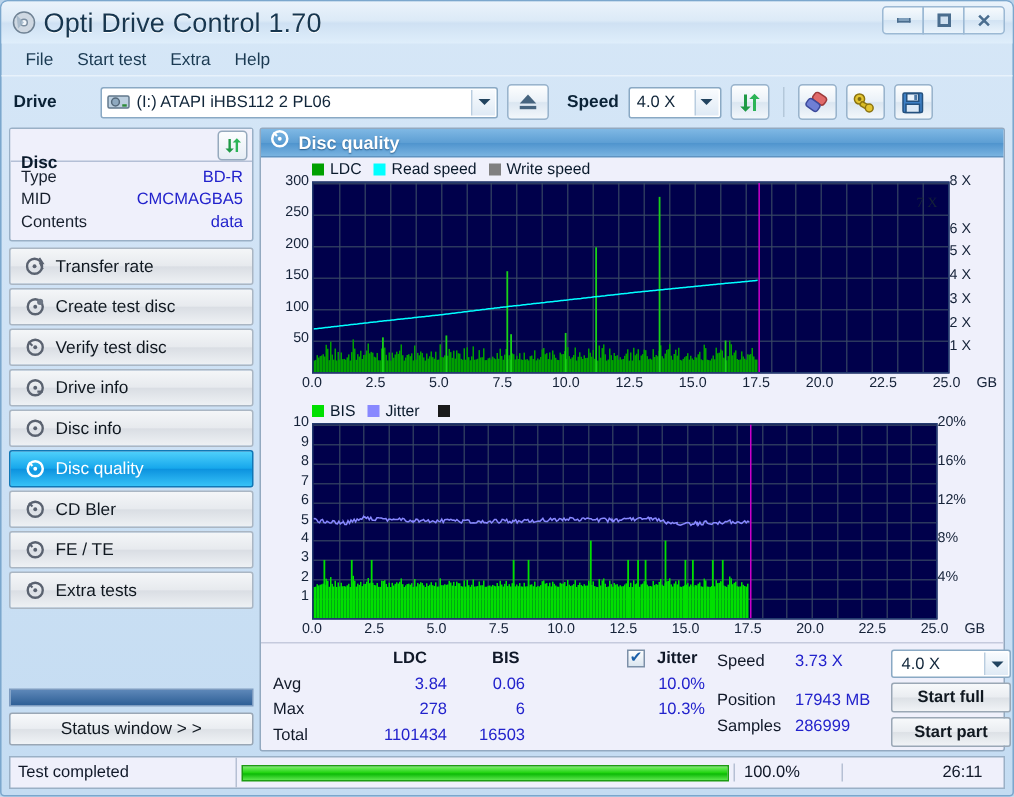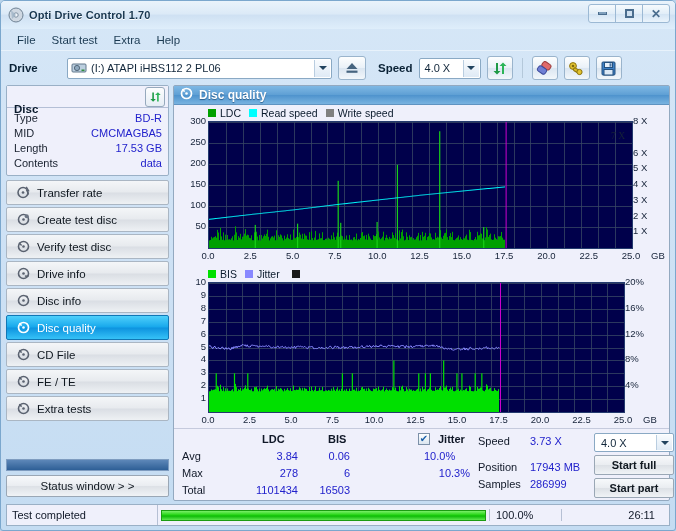--- a/index.html
+++ b/index.html
@@ -24,21 +24,21 @@
     padding: 0 4px 0 7px;
     background: linear-gradient(to bottom,#eaf3fb 0%, #dceaf7 45%, #cfe1f3 52%, #dfeefb 100%);
     border-radius: 4px 4px 0 0;
     position: relative;
   }
   .titlebar .app-icon {
     width:16px;height:16px;margin-right:5px;flex:0 0 16px;
     position:relative;
   }
   .titlebar .title-text {
-    font-size: 11px; color: #17364f; font-weight: 700;
+    font-size: 18px; color: #17364f; font-weight: 400;
     text-shadow: 0 1px 0 #ffffff;
     letter-spacing: .1px;
   }
   .win-btns { position:absolute; right:5px; top:3px; display:flex; gap:0; }
   .win-btn {
     width:28px;height:19px;
     border:1px solid #9cb9d4;
     background: linear-gradient(to bottom,#f6fafd 0%, #e2eef8 50%, #d2e3f3 51%, #eaf4fc 100%);
     display:flex;align-items:center;justify-content:center;
     color:#3a5f80; font-size:11px;
@@ -333,24 +333,20 @@
         <div class="disc-rows">
           <div class="drow">
             <span class="k">Type</span>
             <span class="v">BD-R</span>
           </div>
           <div class="drow">
             <span class="k">MID</span>
             <span class="v">CMCMAGBA5</span>
           </div>
           <div class="drow">
-            <span class="k">Length</span>
-            <span class="v">17.53 GB</span>
-          </div>
-          <div class="drow">
             <span class="k">Contents</span>
             <span class="v">data</span>
           </div>
         </div>
       </div>
 
       <div class="navlist">
         <div class="navbtn">
           <span class="nicon">
             <svg width="13" height="13" viewBox="0 0 14 14">
@@ -412,21 +408,21 @@
           <span>Disc quality</span>
         </div>
         <div class="navbtn">
           <span class="nicon">
             <svg width="13" height="13" viewBox="0 0 14 14">
                 <circle cx="7" cy="7" r="5.4" fill="none" stroke="#5a6270" stroke-width="1.7"></circle>
                 <circle cx="7" cy="7" r="1.4" fill="#5a6270"></circle>
                 <path d="M2.5 2.5 L5 5" stroke="#5a6270" stroke-width="1.6"></path>
               </svg>
           </span>
-          <span>CD File</span>
+          <span>CD Bler</span>
         </div>
         <div class="navbtn">
           <span class="nicon">
             <svg width="13" height="13" viewBox="0 0 14 14">
                 <circle cx="7" cy="7" r="5.4" fill="none" stroke="#5a6270" stroke-width="1.7"></circle>
                 <circle cx="7" cy="7" r="1.4" fill="#5a6270"></circle>
                 <path d="M2.5 2.5 L5 5" stroke="#5a6270" stroke-width="1.6"></path>
               </svg>
           </span>
           <span>FE / TE</span>
@@ -1232,21 +1228,21 @@
             <span class="st h" style="left:82px;  top:0px">LDC</span>
             <span class="st h" style="left:148px; top:0px">BIS</span>
             <span class="chk" style="left:238px; top:0px">
                 <span class="chk-mark">✔</span>
               </span>
             <span class="st h" style="left:258px; top:0px">Jitter</span>
 
             <span class="st k" style="left:2px;   top:17px">Avg</span>
             <span class="st v" style="left:62px;  top:17px; width:56px; text-align:right">3.84</span>
             <span class="st v" style="left:122px; top:17px; width:48px; text-align:right">0.06</span>
-            <span class="st v" style="left:244px; top:17px; width:58px; text-align:left">10.0%</span>
+            <span class="st v" style="left:232px; top:17px; width:58px; text-align:right">10.0%</span>
 
             <span class="st k" style="left:2px;   top:34px">Max</span>
             <span class="st v" style="left:62px;  top:34px; width:56px; text-align:right">278</span>
             <span class="st v" style="left:122px; top:34px; width:48px; text-align:right">6</span>
             <span class="st v" style="left:232px; top:34px; width:58px; text-align:right">10.3%</span>
 
             <span class="st k" style="left:2px;   top:51px">Total</span>
             <span class="st v" style="left:42px;  top:51px; width:76px; text-align:right">1101434</span>
             <span class="st v" style="left:122px; top:51px; width:48px; text-align:right">16503</span>
           </div>

